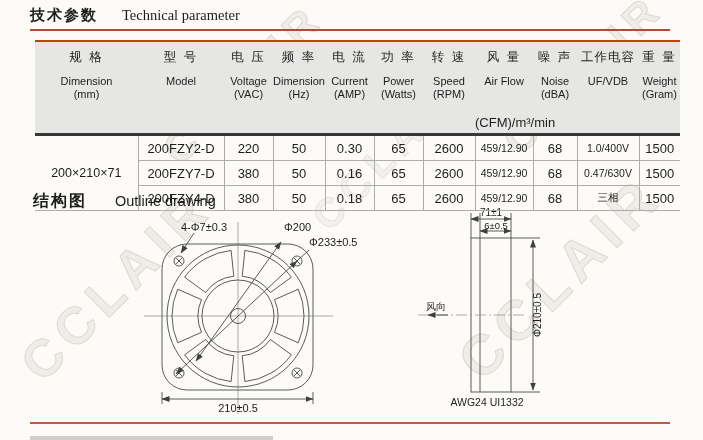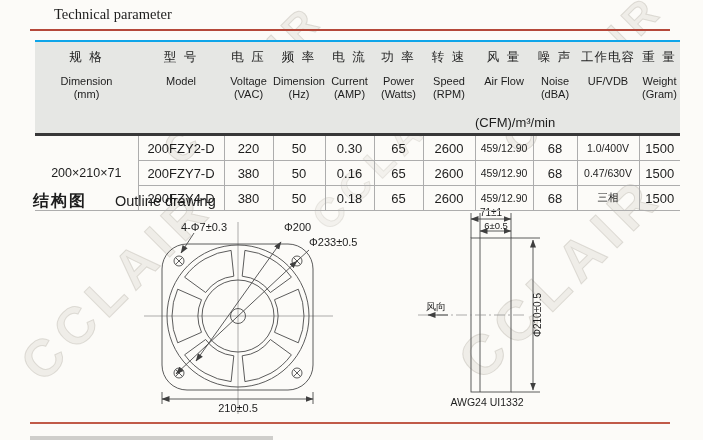--- a/index.html
+++ b/index.html
@@ -29,21 +29,21 @@
   .rule-top{position:absolute;left:30px;top:29px;width:640px;height:2px;background:#b5483a;}
   .h2{position:absolute;left:33px;top:191px;display:flex;align-items:baseline;z-index:2;}
   .h2 .cnh{font-size:16px;font-weight:bold;letter-spacing:2px;}
   .h2 .enh{font-size:14.5px;margin-left:28px;}
   .rule-bottom{position:absolute;left:30px;top:422px;width:640px;height:2px;background:#c05a48;}
   .next-stub{position:absolute;left:30px;top:436px;width:243px;height:4px;background:#cfcecb;}
   
   table.spec{
     position:absolute;left:35px;top:40px;width:645px;z-index:2;
     border-collapse:collapse;table-layout:fixed;
-    border-top:2px solid #0ea5e9;
+    border-top:2px solid #c2410c;
   }
   table.spec thead th{
     background:#e6e7e4;border-bottom:3px solid #383838;
     font-weight:normal;vertical-align:top;padding:7px 0 5px 0;height:58px;
   }
   th .cn{font-size:12.5px;letter-spacing:2px;margin-bottom:9px;}
   th .en{font-size:11px;line-height:13px;}
   th .tiny{font-size:13px;line-height:11px;margin-top:29px;}
   th div:empty{display:none;}
   table.spec tbody td{
@@ -58,20 +58,21 @@
 </head>
 <body>
 
 <div class="wm wm1">CCLAIR</div>
 <div class="wm wm2">CCLAIR</div>
 <div class="wm wm3">CCLAIR</div>
 <div class="wm wm4">CCLAIR</div>
 <div class="wm wm5">CCLAIR</div>
 
 <div class="h1">
+  <span class="cnh">技术参数</span>
   <span class="enh">Technical parameter</span>
 </div>
 <div class="rule-top"></div>
 
 <table class="spec">
   <colgroup>
     <col style="width:103px">
       <col style="width:86px">
       <col style="width:49px">
       <col style="width:52px">

